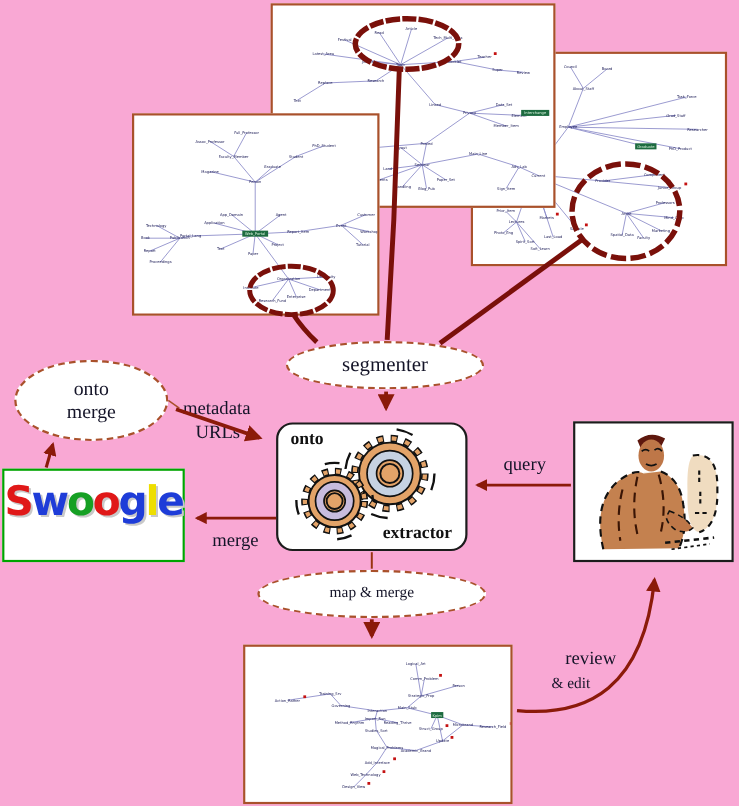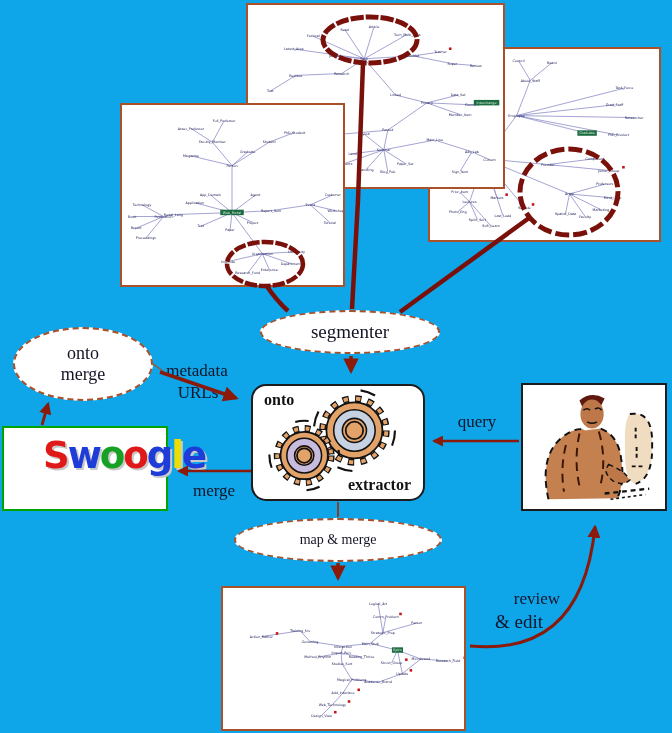--- a/index.html
+++ b/index.html
@@ -1,31 +1,31 @@
 <!DOCTYPE html>
 <html><head>
 <meta charset="utf-8">
 <style>
   html,body{margin:0;padding:0;background:#fff;}
-  #stage{position:relative;width:672px;height:733px;background:#0ea5e9;overflow:hidden;
+  #stage{position:relative;width:672px;height:733px;background:#f9a8d4;overflow:hidden;
          font-family:"Liberation Serif",serif;}
   .gbox{position:absolute;background:#fff;border:2px solid #A9512B;box-sizing:border-box;}
   .gbox svg{display:block;width:100%;height:100%;}
   .ellipse{position:absolute;background:#fff;border:2px dashed #A9512B;border-radius:50%;
            display:flex;align-items:center;justify-content:center;box-sizing:border-box;
            color:#141428;}
   .lbl{position:absolute;color:#141428;white-space:nowrap;}
   .ctr{transform:translate(-50%,-50%);}
   #extractor-box{position:absolute;left:251px;top:384px;width:174px;height:117px;background:#fff;
            border:2.5px solid #1c1c1c;border-radius:15px;box-sizing:border-box;}
   #extractor-box .word{position:absolute;font-weight:bold;font-size:16px;color:#111;}
   #person-box{position:absolute;left:521px;top:383px;width:146px;height:128px;background:#fff;
            border:2px solid #1c1c1c;box-sizing:border-box;}
   #swoogle-box{position:absolute;left:2px;top:426px;width:166px;height:85px;background:#fff;
-           border:2px solid #00A400;box-sizing:border-box;text-align:left;padding-left:39px;}
+           border:2px solid #00A400;box-sizing:border-box;text-align:left;}
   #swoogle-word{font-family:"DejaVu Sans",sans-serif;font-weight:bold;font-size:37px;line-height:1;
            margin-top:9px;letter-spacing:-2px;text-shadow:2px 2px 0 #c9c9c9;}
   #swoogle-tagline{font-family:"DejaVu Sans",sans-serif;font-size:8px;margin-top:2px;letter-spacing:0;}
   #overlay{position:absolute;left:0;top:0;pointer-events:none;}
 </style>
 </head>
 <body>
 
 <div id="stage">
 
@@ -374,21 +374,21 @@
   </div>
 
   <span class="lbl ctr" style="left:197px;top:371px;font-size:17px;z-index:6;">metadata</span>
   <span class="lbl ctr" style="left:198px;top:393px;font-size:17px;z-index:6;">URLs</span>
 
   <span class="lbl ctr" style="left:214px;top:491px;font-size:17px;z-index:6;">merge</span>
 
   <span class="lbl ctr" style="left:477px;top:422px;font-size:17px;z-index:6;text-align:right;">query</span>
 
   <span class="lbl ctr" style="left:537px;top:599px;font-size:17px;z-index:6;">review</span>
-  <span class="lbl ctr" style="left:519px;top:622px;font-size:19px;z-index:6;text-align:right;">&amp; edit</span>
+  <span class="lbl ctr" style="left:519px;top:622px;font-size:14px;z-index:6;text-align:right;">&amp; edit</span>
 
   <svg id="overlay" width="672" height="733" viewBox="0 0 672 733" style="z-index:8;">
     <defs>
       <marker id="ah" viewBox="0 0 8 8" refX="6.5" refY="4" markerWidth="4.4" markerHeight="4.4" orient="auto" markerUnits="strokeWidth">
         <path d="M0,0 L8,4 L0,8 Z" fill="#8B1A0A"></path>
       </marker>
     </defs>
 
     <ellipse cx="265" cy="264" rx="38" ry="22" fill="none" stroke="#7A100A" stroke-width="4.5" stroke-dasharray="12 2"></ellipse>
     <ellipse cx="370" cy="40" rx="47" ry="23" fill="none" stroke="#7A100A" stroke-width="5" stroke-dasharray="13 2"></ellipse>

